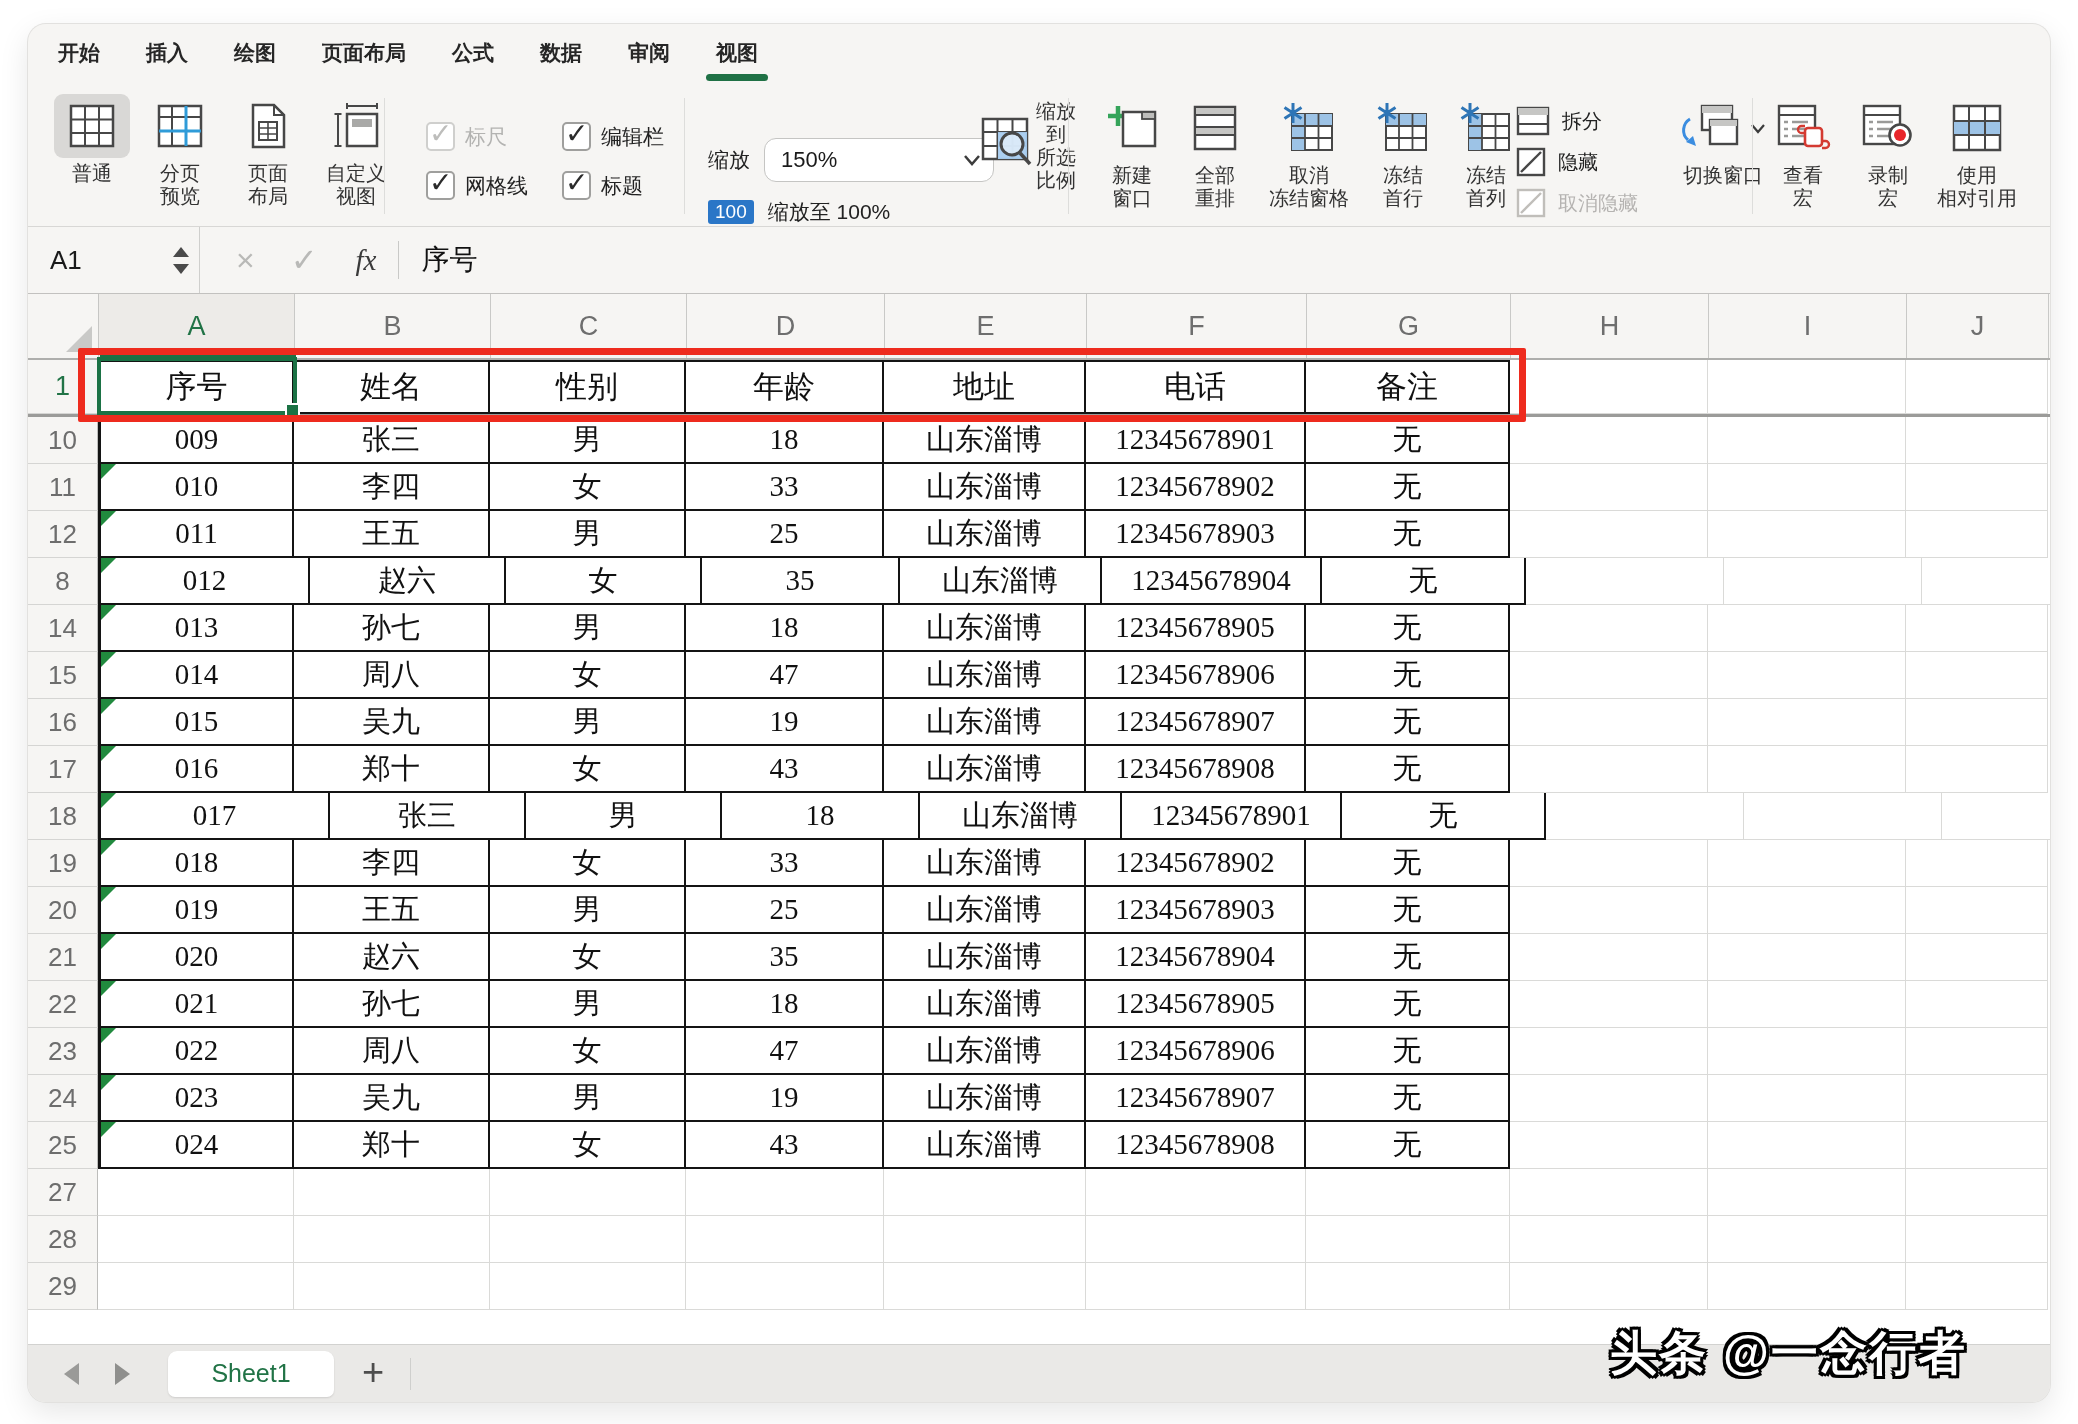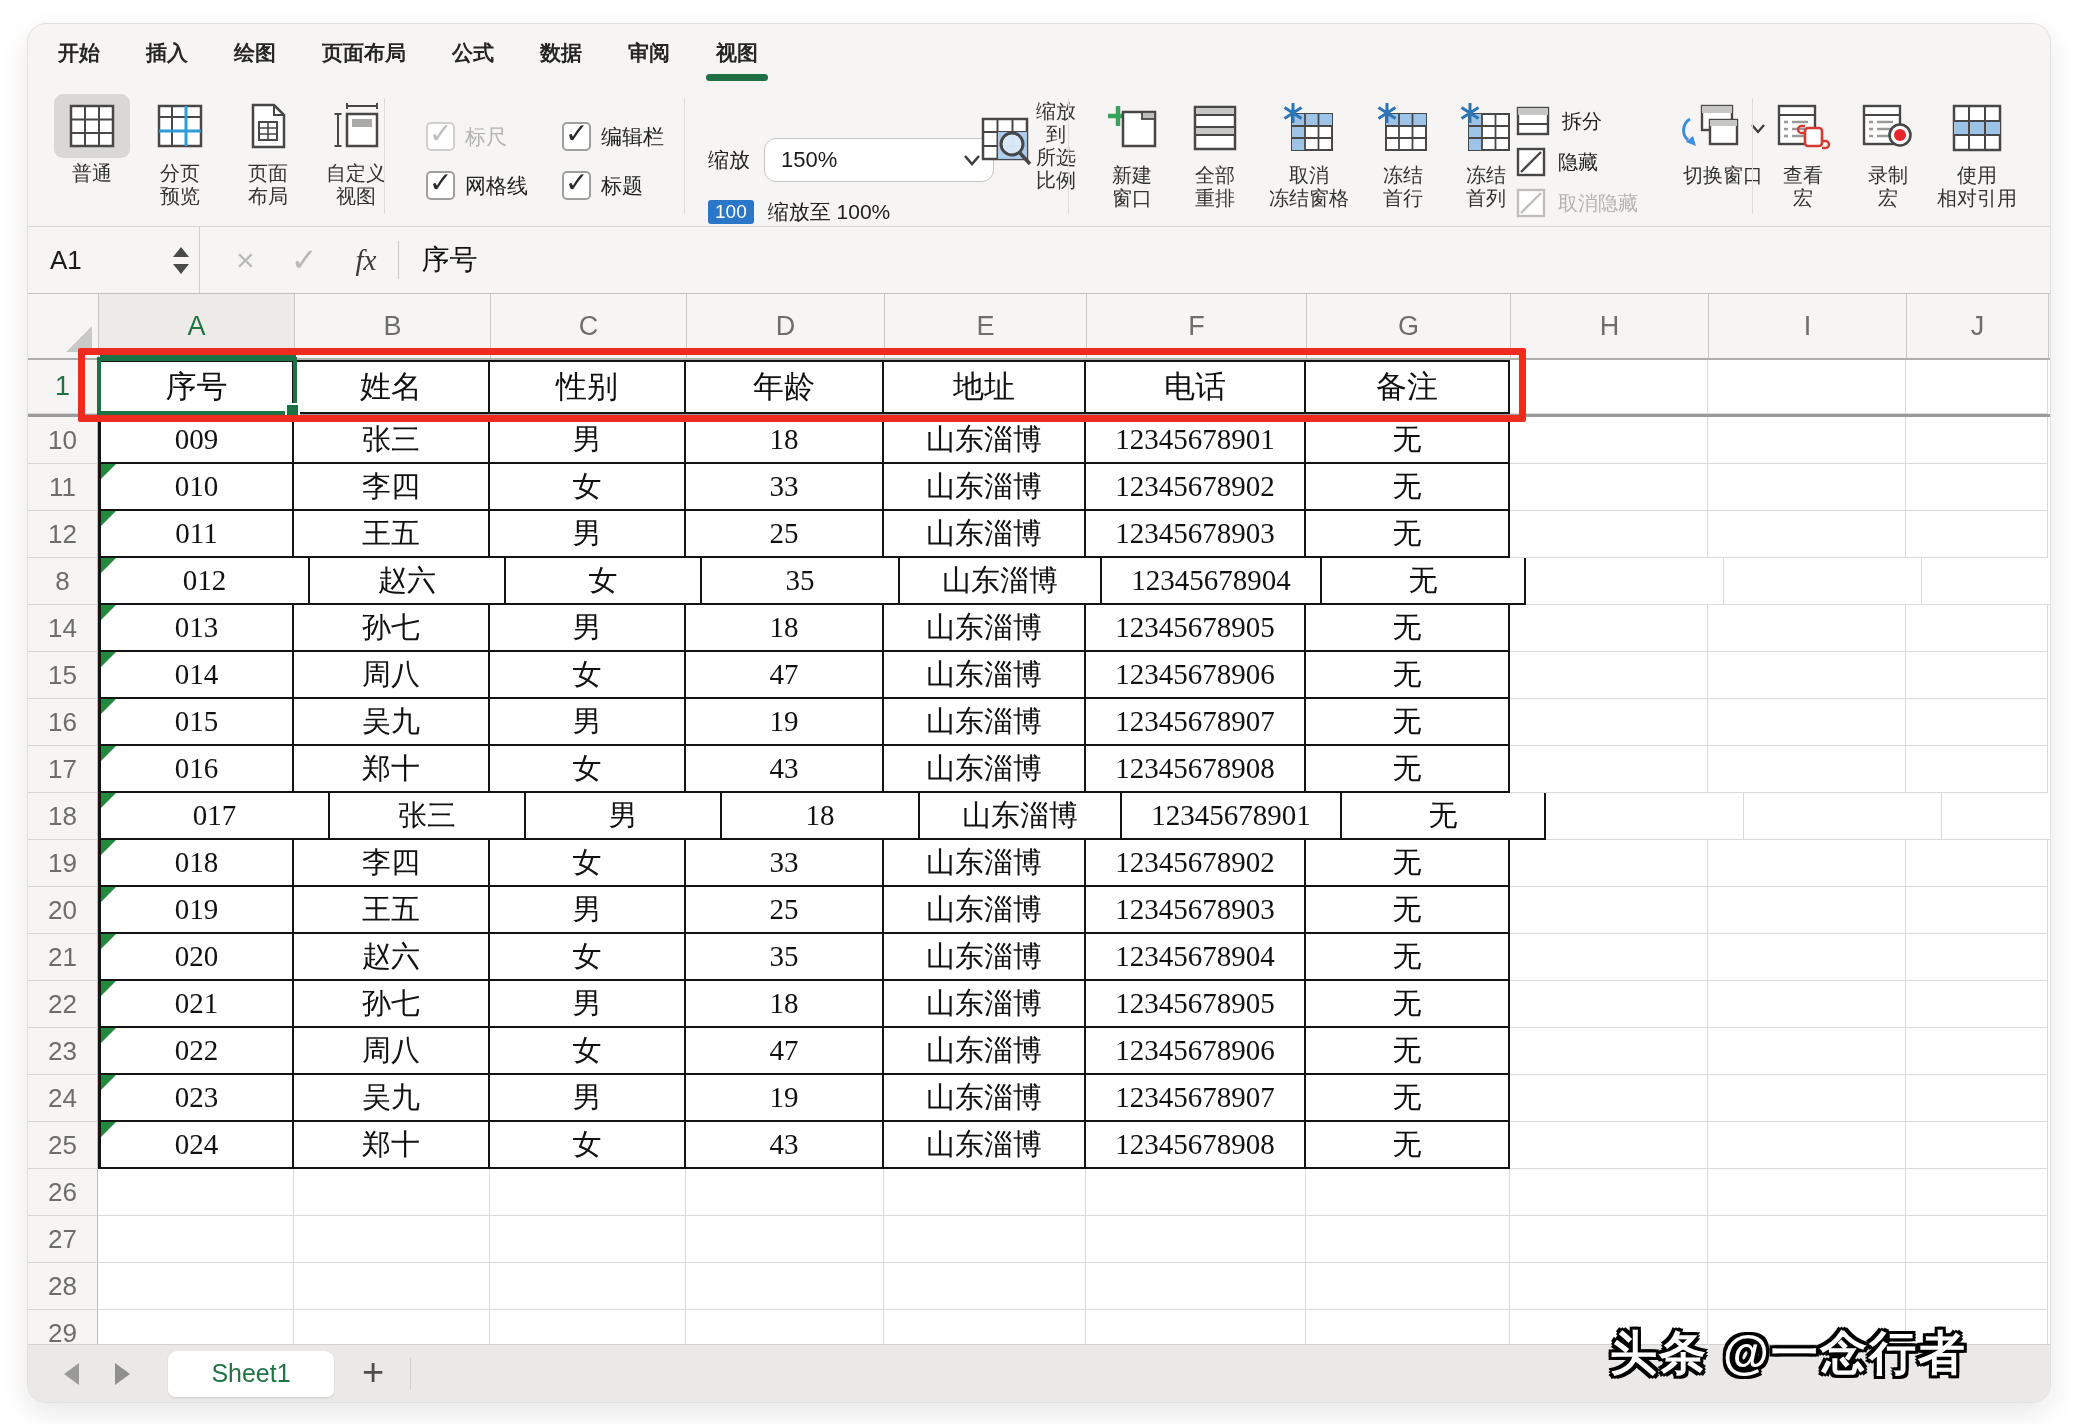--- a/index.html
+++ b/index.html
@@ -655,33 +655,20 @@
           <div class="tc" style="width: 196px;">女</div>
           <div class="tc" style="width: 198px;">43</div>
           <div class="tc" style="width: 202px;">山东淄博</div>
           <div class="tc" style="width: 220px;">12345678908</div>
           <div class="tc" style="width: 204px;">无</div>
           <div class="ec" style="width: 198px;"></div>
           <div class="ec" style="width: 198px;"></div>
           <div class="ec" style="width: 142px;"></div>
         </div>
         <div class="row datarow">
-          <div class="rh">26</div>
-          <div class="ec" style="width: 196px;"></div>
-          <div class="ec" style="width: 196px;"></div>
-          <div class="ec" style="width: 196px;"></div>
-          <div class="ec" style="width: 198px;"></div>
-          <div class="ec" style="width: 202px;"></div>
-          <div class="ec" style="width: 220px;"></div>
-          <div class="ec" style="width: 204px;"></div>
-          <div class="ec" style="width: 198px;"></div>
-          <div class="ec" style="width: 198px;"></div>
-          <div class="ec" style="width: 142px;"></div>
-        </div>
-        <div class="row datarow">
           <div class="rh">27</div>
           <div class="ec" style="width: 196px;"></div>
           <div class="ec" style="width: 196px;"></div>
           <div class="ec" style="width: 196px;"></div>
           <div class="ec" style="width: 198px;"></div>
           <div class="ec" style="width: 202px;"></div>
           <div class="ec" style="width: 220px;"></div>
           <div class="ec" style="width: 204px;"></div>
           <div class="ec" style="width: 198px;"></div>
           <div class="ec" style="width: 198px;"></div>

